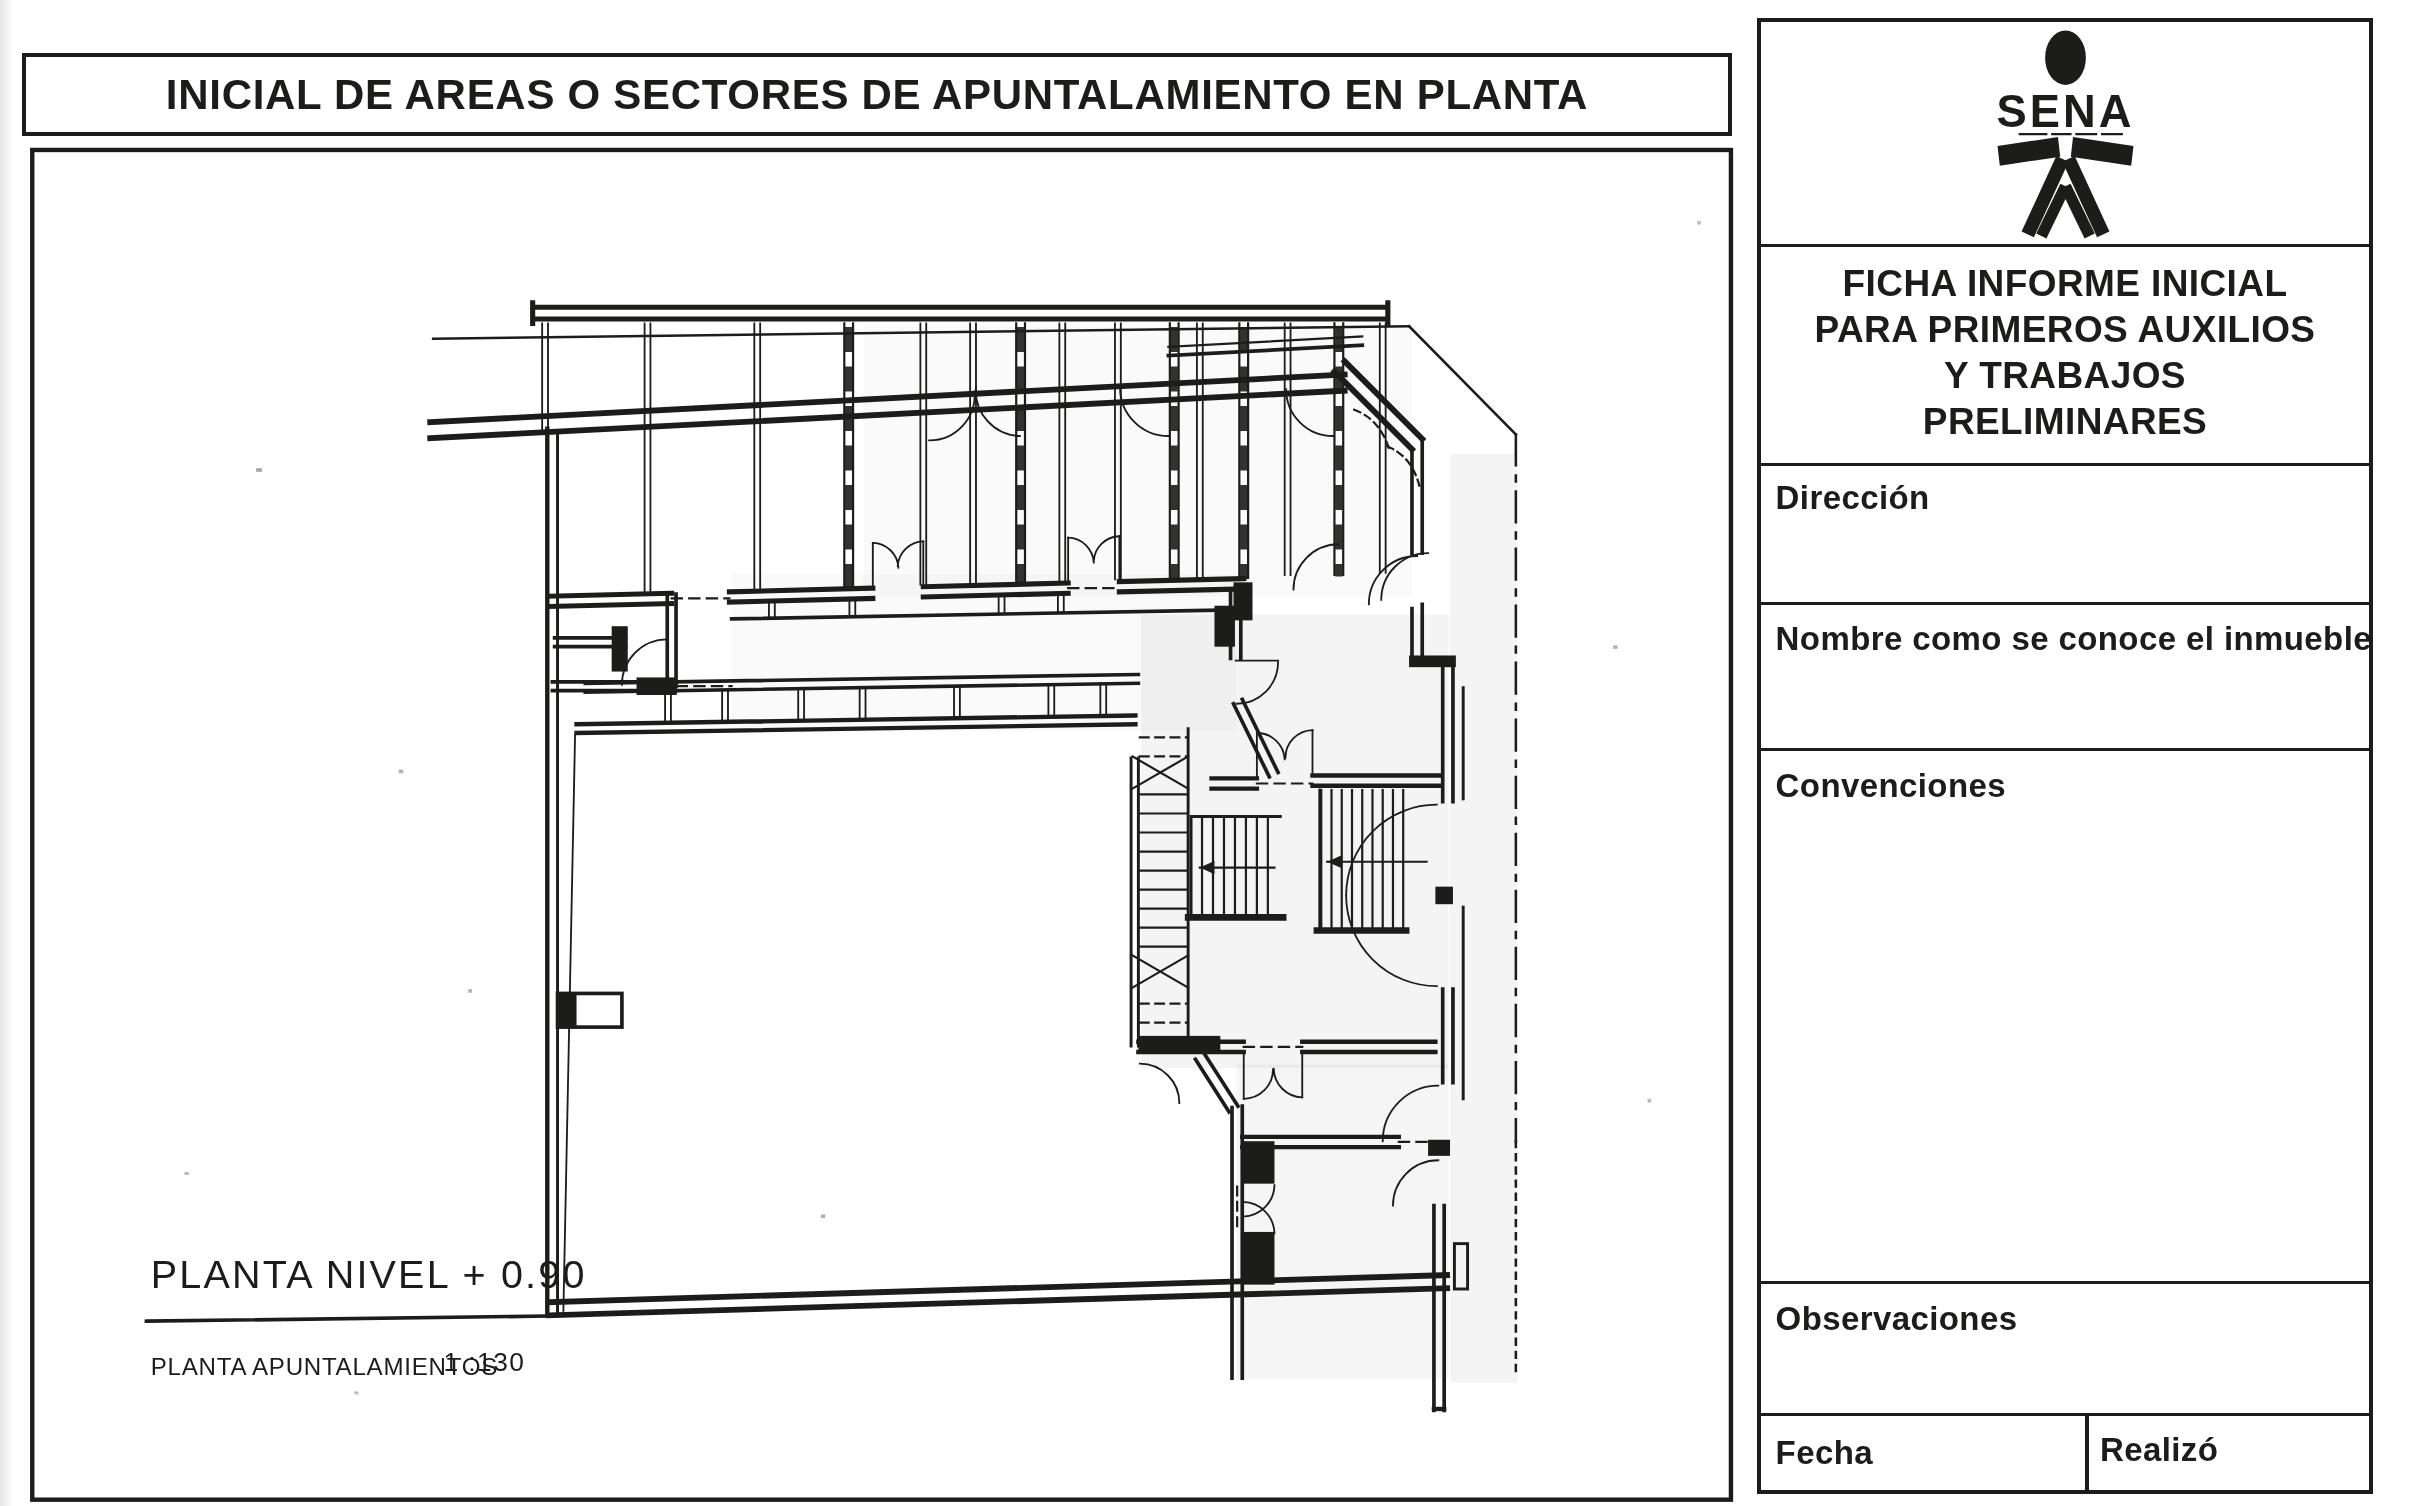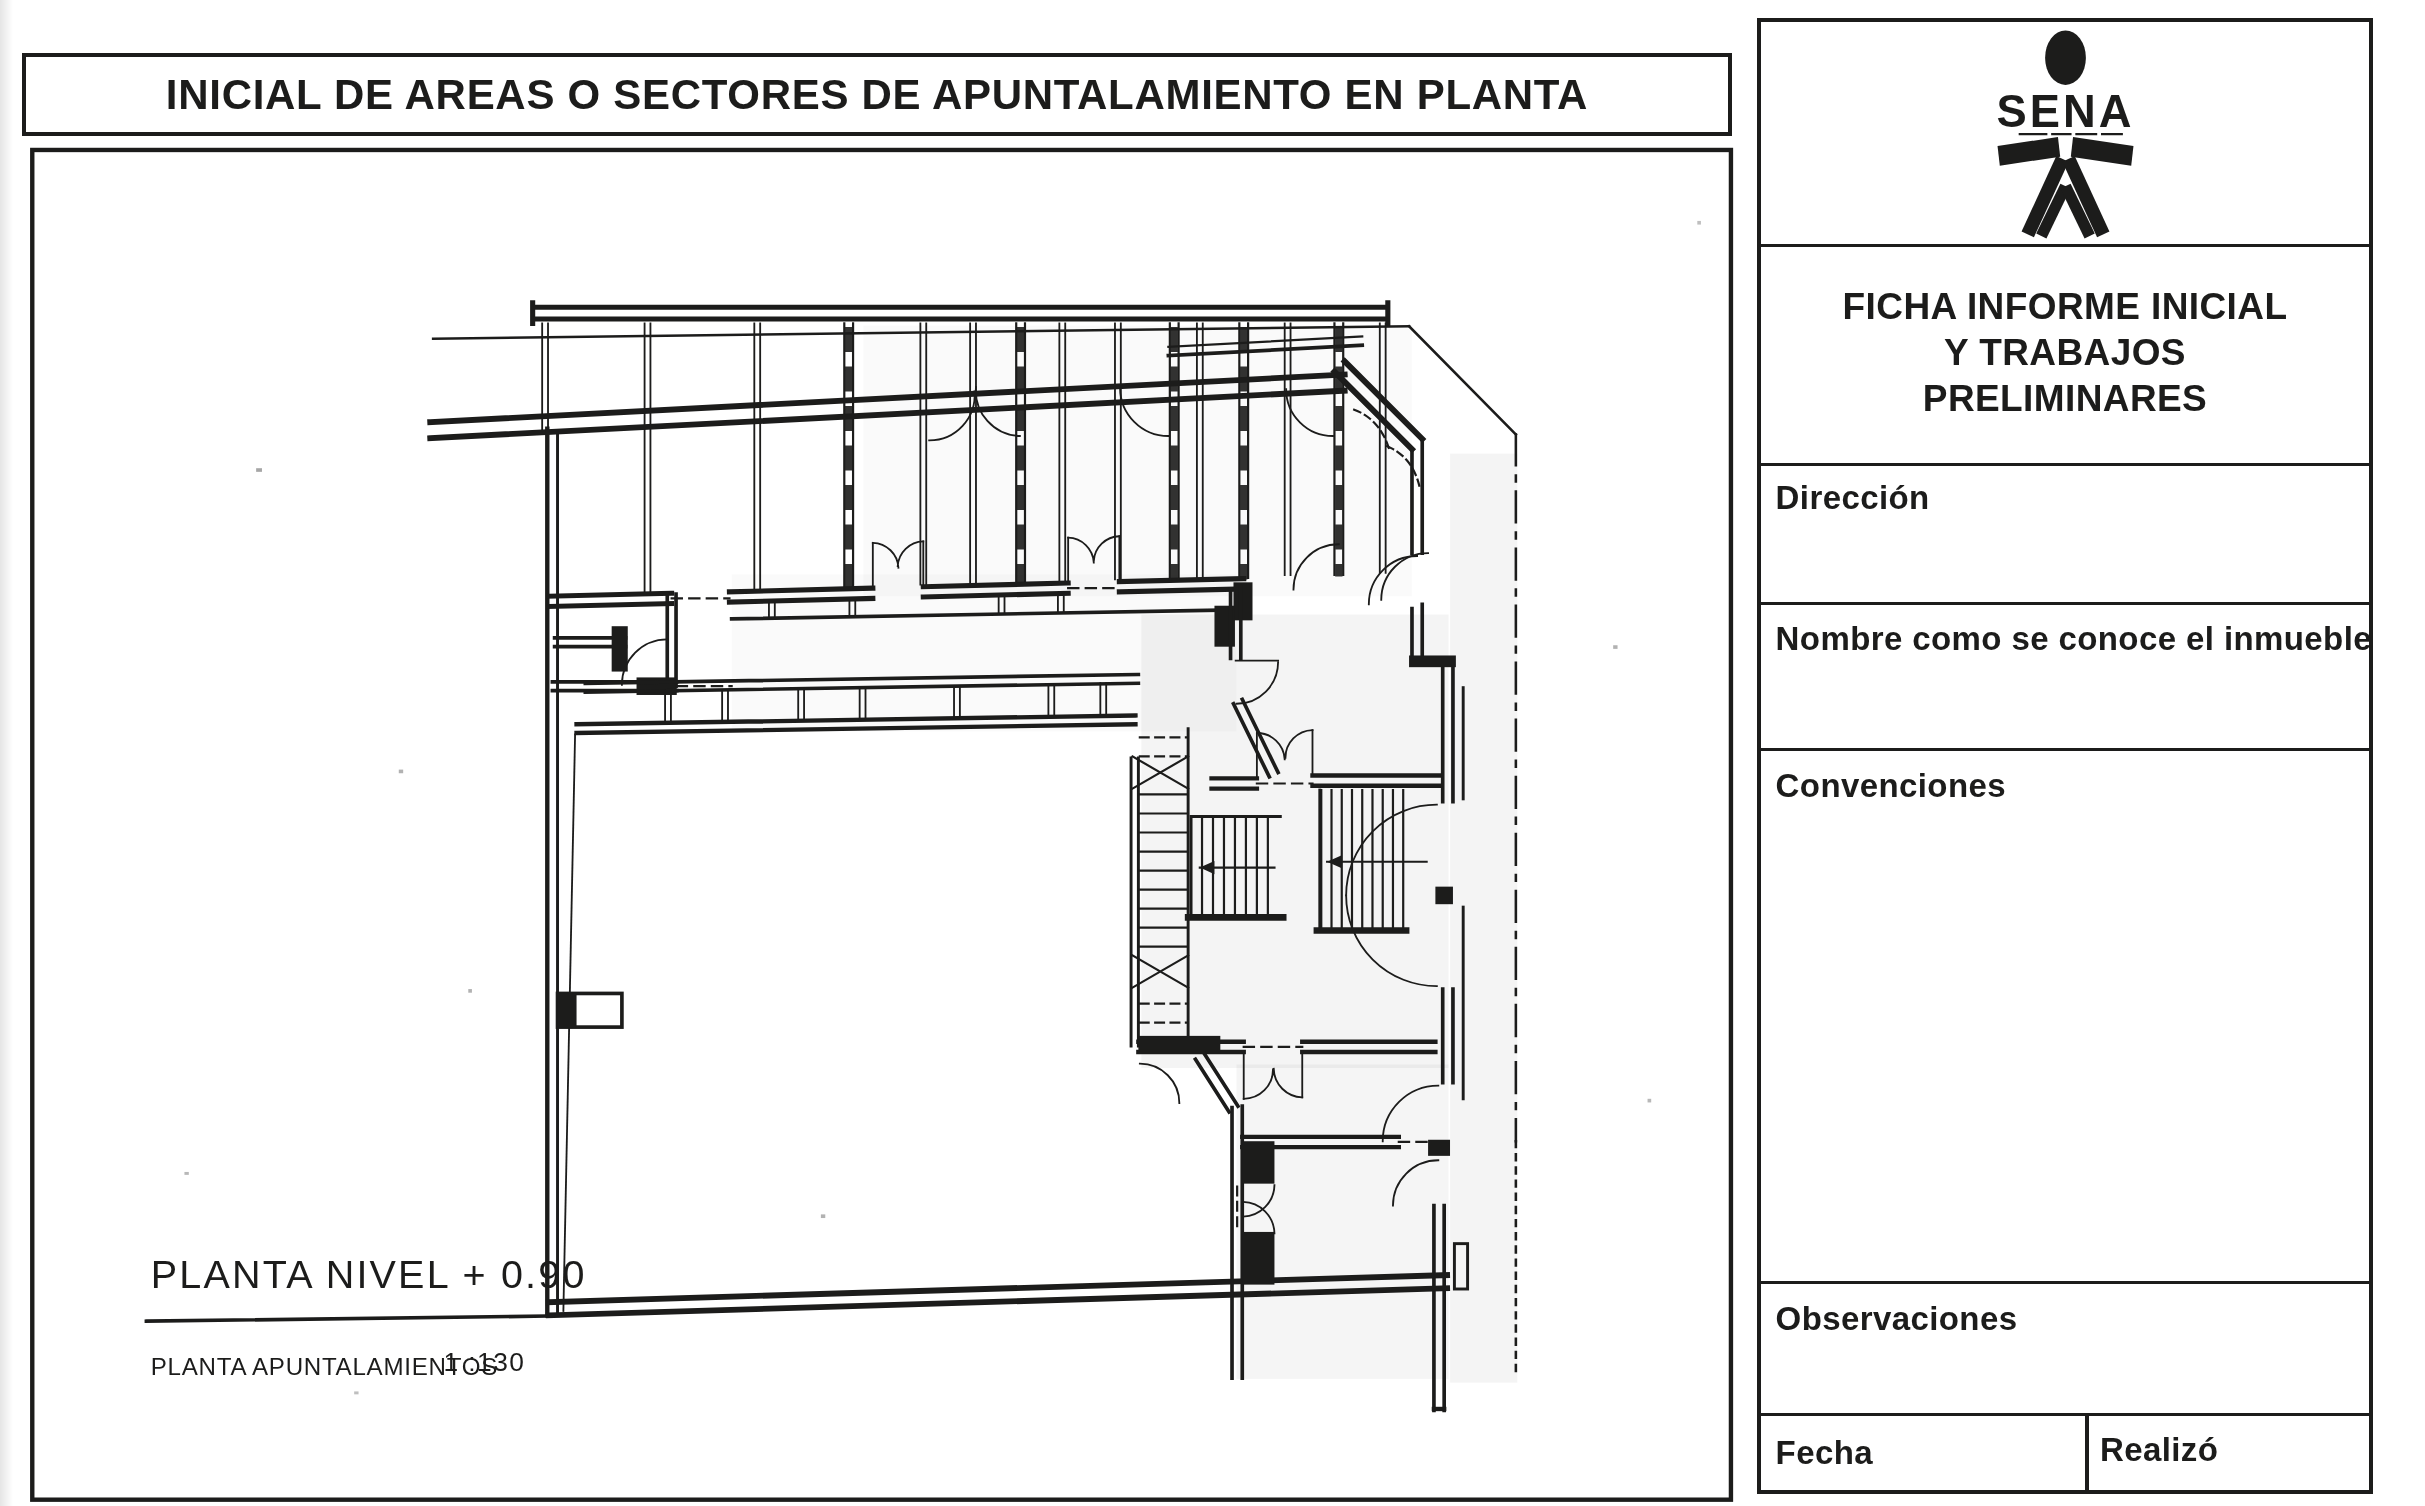--- a/index.html
+++ b/index.html
@@ -300,20 +300,21 @@
         <path d="M154 180 L200 280" stroke-width="18"></path>
         <path d="M150 216 L118 282" stroke-width="15"></path>
         <path d="M150 216 L182 282" stroke-width="15"></path>
       </svg>
     </div>
 
     <div class="hline" style="top:222px"></div>
 
     <div class="ficha">
       <div>FICHA INFORME INICIAL</div>
+      <div>PARA PRIMEROS AUXILIOS</div>
       <div>Y TRABAJOS</div>
       <div>PRELIMINARES</div>
     </div>
 
     <div class="hline" style="top:441px"></div>
     <div class="field-label" style="left:14.6px; top:457px">Dirección</div>
 
     <div class="hline" style="top:580px"></div>
     <div class="field-label" style="left:14.6px; top:598px">Nombre como se conoce el inmueble</div>
 

